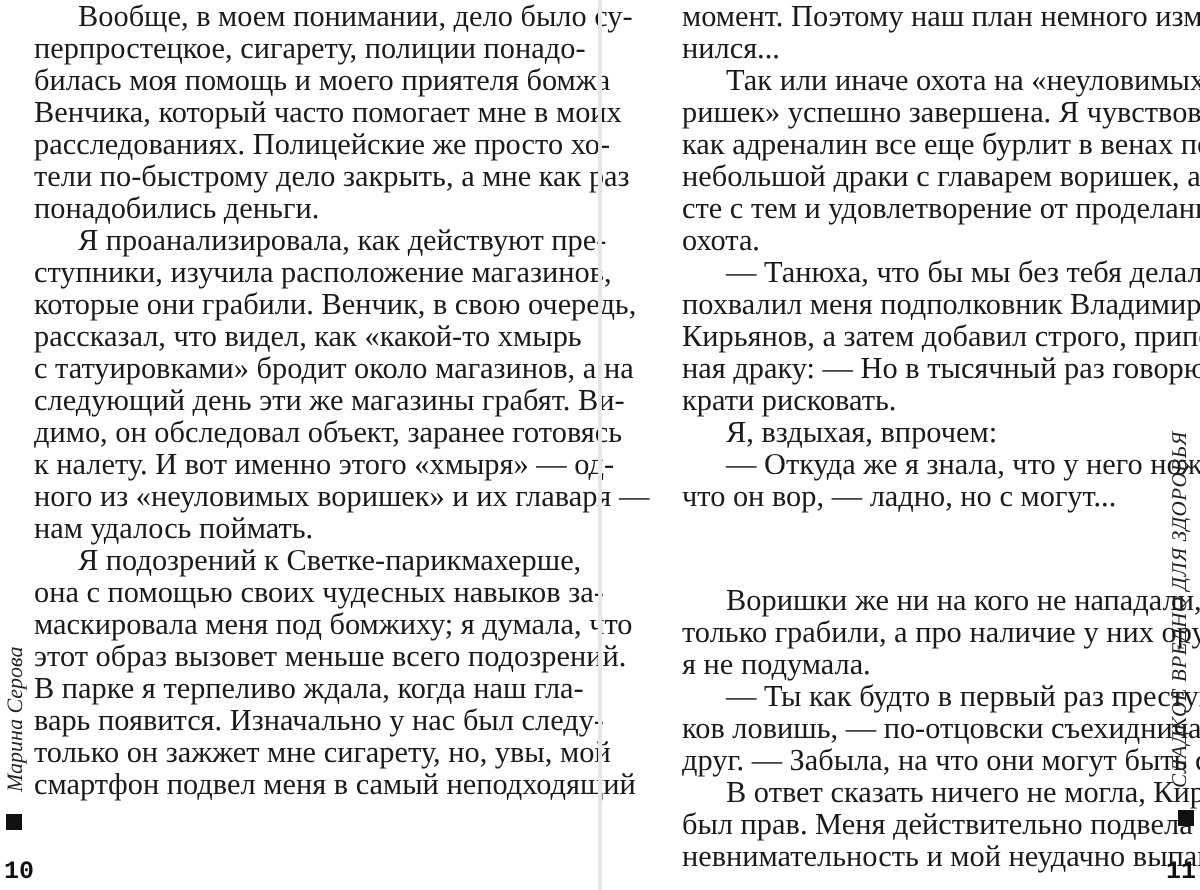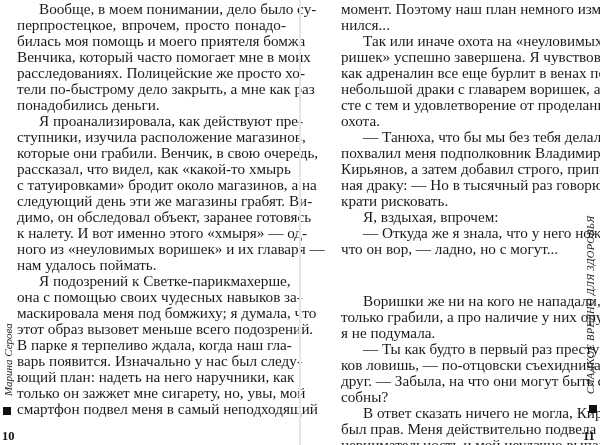--- a/index.html
+++ b/index.html
@@ -47,33 +47,33 @@
       text-transform: uppercase;
       font-size: 10.5px;
     }
     .square {
       position: absolute; width: 8px; height: 8px; background: #111;
     }
     .square-left { left: 3px; top: 407px; }
     .square-right { left: 288px; top: 405px; }
     .page-num {
       position: absolute; top: 429px;
-      font-family: Liberation Serif, serif;
+      font-family: Liberation Mono, monospace;
       font-weight: bold; font-size: 12.5px; color: #111;
     }
     .num-left { left: 2px; }
     .num-right { left: 282px; }
   </style>
 </head>
 <body>
 
 <div class="page page-left">
   <div class="text-block" id="left-body" style="line-height: 16px;">
       <span class="line indent" style="height: 16px;">Вообще, в моем понимании, дело было су-</span>
-      <span class="line" style="height: 16px;">перпростецкое, впрочем, просто понадо-</span>
+      <span class="line" style="height: 16px;">перпростецкое, сигарету, полиции понадо-</span>
       <span class="line" style="height: 16px;">билась моя помощь и моего приятеля бомжа</span>
       <span class="line" style="height: 16px;">Венчика, который часто помогает мне в моих</span>
       <span class="line" style="height: 16px;">расследованиях. Полицейские же просто хо-</span>
       <span class="line" style="height: 16px;">тели по-быстрому дело закрыть, а мне как раз</span>
       <span class="line last" style="height: 16px;">понадобились деньги.</span>
       <span class="line indent" style="height: 16px;">Я проанализировала, как действуют пре-</span>
       <span class="line" style="height: 16px;">ступники, изучила расположение магазинов,</span>
       <span class="line" style="height: 16px;">которые они грабили. Венчик, в свою очередь,</span>
       <span class="line" style="height: 16px;">рассказал, что видел, как «какой-то хмырь</span>
       <span class="line" style="height: 16px;">с татуировками» бродит около магазинов, а на</span>
@@ -81,21 +81,20 @@
       <span class="line" style="height: 16px;">димо, он обследовал объект, заранее готовясь</span>
       <span class="line" style="height: 16px;">к налету. И вот именно этого «хмыря» — од-</span>
       <span class="line" style="height: 16px;">ного из «неуловимых воришек» и их главаря —</span>
       <span class="line last" style="height: 16px;">нам удалось поймать.</span>
       <span class="line indent" style="height: 16px;">Я подозрений к Светке-парикмахерше,</span>
       <span class="line" style="height: 16px;">она с помощью своих чудесных навыков за-</span>
       <span class="line" style="height: 16px;">маскировала меня под бомжиху; я думала, что</span>
       <span class="line" style="height: 16px;">этот образ вызовет меньше всего подозрений.</span>
       <span class="line" style="height: 16px;">В парке я терпеливо ждала, когда наш гла-</span>
       <span class="line" style="height: 16px;">варь появится. Изначально у нас был следу-</span>
-      <span class="line" style="height: 16px;">ющий план: надеть на него наручники, как</span>
       <span class="line" style="height: 16px;">только он зажжет мне сигарету, но, увы, мой</span>
       <span class="line" style="height: 16px;">смартфон подвел меня в самый неподходящий</span>
     </div>
   <div class="running-title running-left">Марина Серова</div>
   <div class="square square-left"></div>
   <div class="page-num num-left">10</div>
 </div>
 
 <div class="divider"></div>
 
@@ -116,21 +115,20 @@
       <span class="line last" style="height: 16px;">крати рисковать.</span>
       <span class="line indent last" style="height: 16px;">Я, вздыхая, впрочем:</span>
       <span class="line indent" style="height: 16px;">— Откуда же я знала, что у него ножик? То,</span>
       <span class="line last" style="height: 16px;">что он вор, — ладно, но с могут...</span>
       <span class="line indent" style="height: 16px; margin-top: 36px;">Воришки же ни на кого не нападали,</span>
       <span class="line" style="height: 16px;">только грабили, а про наличие у них оружия</span>
       <span class="line last" style="height: 16px;">я не подумала.</span>
       <span class="line indent" style="height: 16px;">— Ты как будто в первый раз преступни-</span>
       <span class="line" style="height: 16px;">ков ловишь, — по-отцовски съехидничал мой</span>
       <span class="line" style="height: 16px;">друг. — Забыла, на что они могут быть спо-</span>
-      <span class="line last" style="height: 16px;">собны?</span>
       <span class="line indent" style="height: 16px;">В ответ сказать ничего не могла, Кирьянов</span>
       <span class="line" style="height: 16px;">был прав. Меня действительно подвела моя</span>
       <span class="line" style="height: 16px;">невнимательность и мой неудачно выпавший</span>
     </div>
   <div class="running-title running-right">Сладкое вредно для здоровья</div>
   <div class="square square-right"></div>
   <div class="page-num num-right">11</div>
 </div>
 
 </body></html>

